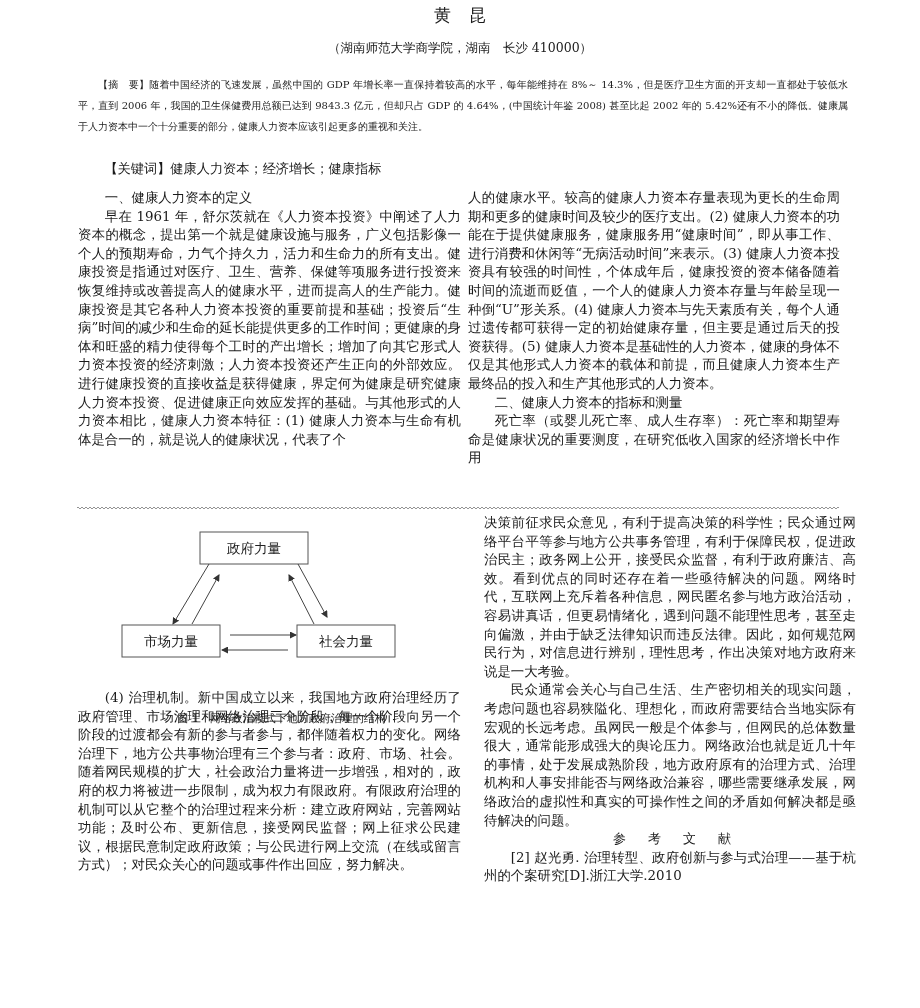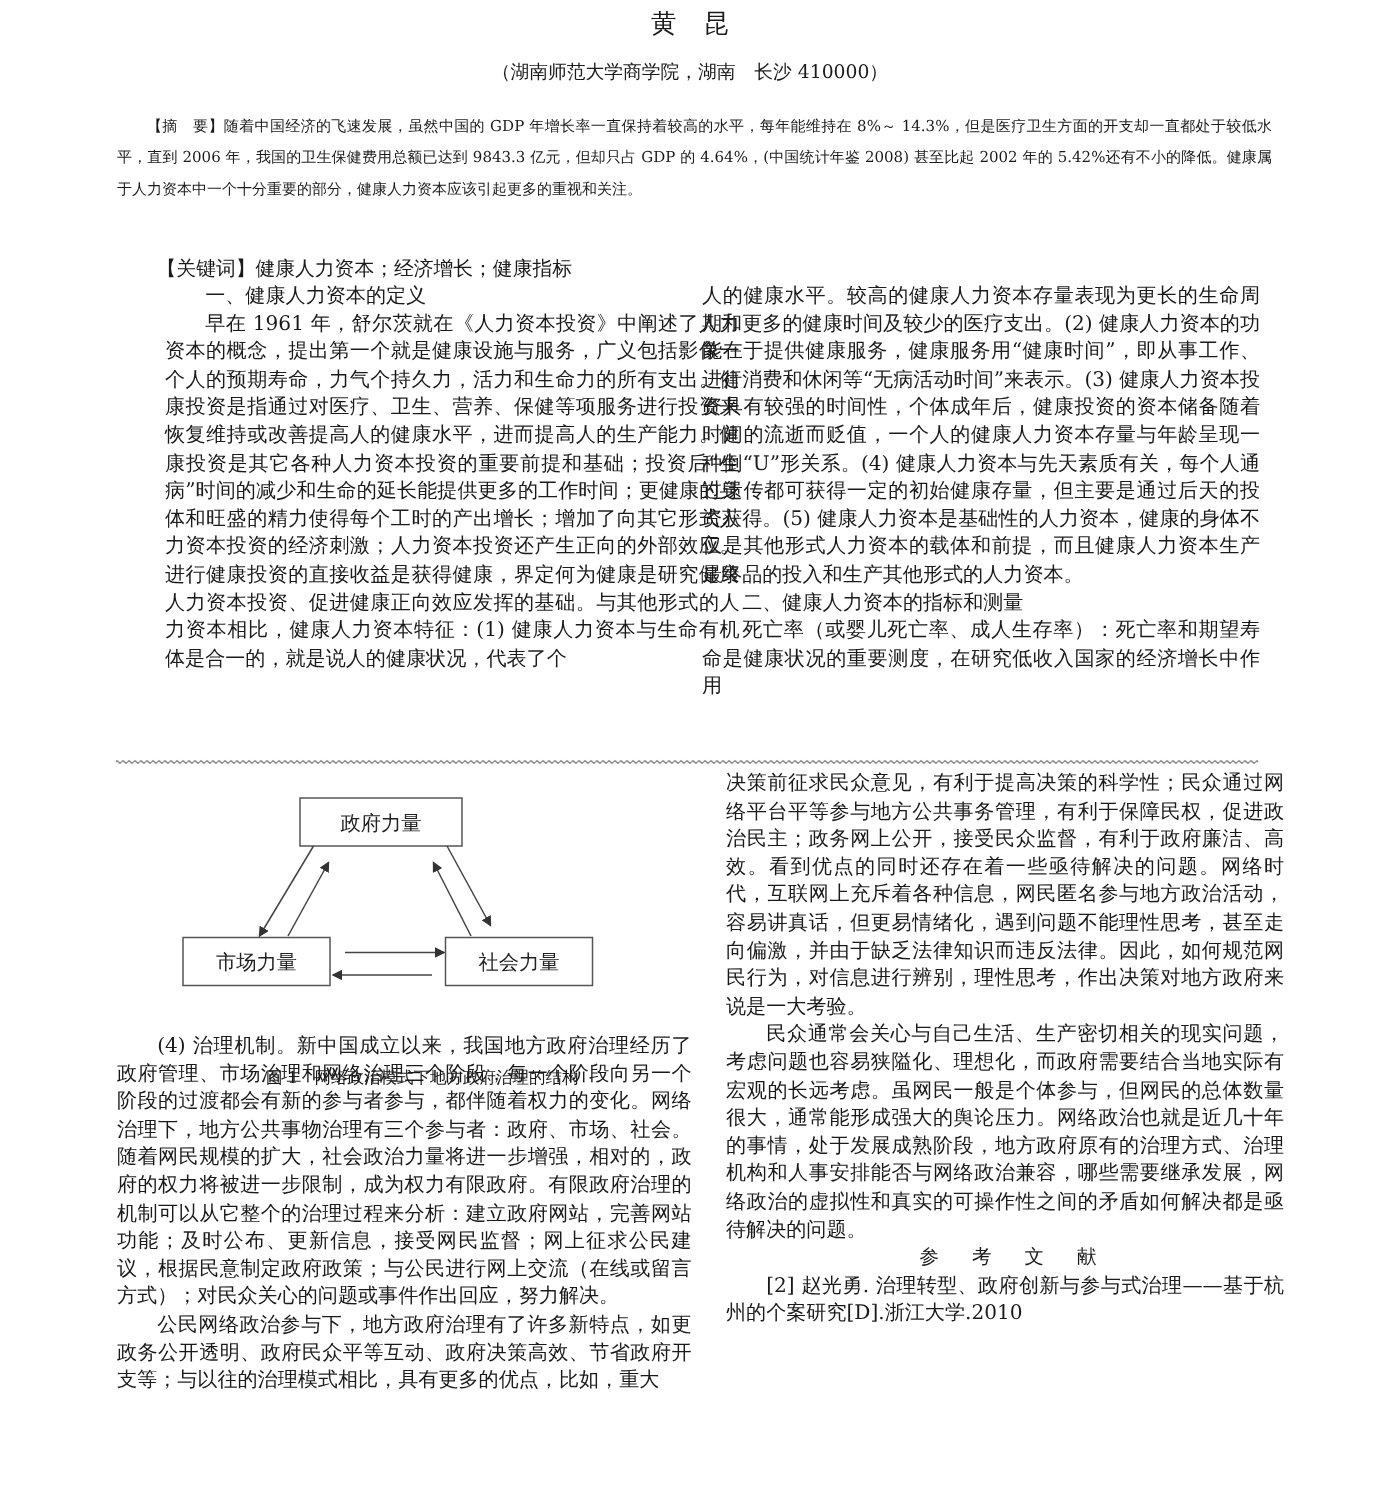--- a/index.html
+++ b/index.html
@@ -16,30 +16,30 @@
   .affil {
     top: 40px; left: 0; width: 920px; text-align: center;
     font-size: 12.5px;
   }
   .abstract {
     top: 74px; left: 78px; width: 770px;
     font-size: 10px; line-height: 21px; text-align: justify;
     text-indent: 2em;
   }
   .keywords {
-    top: 168px; left: 78px; width: 770px;
-    font-size: 13.2px; line-height: 21px; text-indent: 2em; font-family: Liberation Serif, serif;
+    top: 158px; left: 78px; width: 770px;
+    font-size: 13.2px; line-height: 21px; text-indent: 2em;
   }
   .col {
     font-size: 13.4px; line-height: 18.6px; text-align: justify;
   }
   .col p { margin: 0; text-indent: 2em; }
   .col p.noind { text-indent: 0; }
   .col .heading { margin: 0; text-indent: 2em; }
-  .col-left-top  { top: 189px; left: 78px;  width: 383px; margin-left: 32px; }
+  .col-left-top  { top: 189px; left: 78px;  width: 383px; }
   .col-right-top { top: 189px; left: 468px; width: 372px; }
   .divider {
     top: 504px; left: 77px; width: 762px; height: 8px;
   }
   .figure {
     top: 520px; left: 78px; width: 383px; height: 170px;
   }
   .fig-caption {
     top: 670px; left: 90px; width: 383px; text-align: center;
     font-size: 11px; line-height: 18px; margin-top: 40px;
@@ -106,21 +106,20 @@
   <line x1="220" y1="44" x2="249" y2="97" stroke="#444" stroke-width="1" marker-end="url(#arr)"></line>
   <line x1="236" y1="104" x2="211" y2="55" stroke="#444" stroke-width="1" marker-end="url(#arr)"></line>
   <line x1="152" y1="115" x2="218" y2="115" stroke="#444" stroke-width="1" marker-end="url(#arr)"></line>
   <line x1="210" y1="130" x2="144" y2="130" stroke="#444" stroke-width="1" marker-end="url(#arr)"></line>
 </svg>
 
 <div class="abs fig-caption">图 1　网络政治模式下地方政府治理的结构</div>
 
 <div class="abs col col-left-bot">
   <p>(4) 治理机制。新中国成立以来，我国地方政府治理经历了政府管理、市场治理和网络治理三个阶段，每一个阶段向另一个阶段的过渡都会有新的参与者参与，都伴随着权力的变化。网络治理下，地方公共事物治理有三个参与者：政府、市场、社会。随着网民规模的扩大，社会政治力量将进一步增强，相对的，政府的权力将被进一步限制，成为权力有限政府。有限政府治理的机制可以从它整个的治理过程来分析：建立政府网站，完善网站功能；及时公布、更新信息，接受网民监督；网上征求公民建议，根据民意制定政府政策；与公民进行网上交流（在线或留言方式）；对民众关心的问题或事件作出回应，努力解决。</p>
-  <p>公民网络政治参与下，地方政府治理有了许多新特点，如更政务公开透明、政府民众平等互动、政府决策高效、节省政府开支等；与以往的治理模式相比，具有更多的优点，比如，重大</p>
 </div>
 
 <div class="abs col col-right-bot">
   <p class="noind">决策前征求民众意见，有利于提高决策的科学性；民众通过网络平台平等参与地方公共事务管理，有利于保障民权，促进政治民主；政务网上公开，接受民众监督，有利于政府廉洁、高效。看到优点的同时还存在着一些亟待解决的问题。网络时代，互联网上充斥着各种信息，网民匿名参与地方政治活动，容易讲真话，但更易情绪化，遇到问题不能理性思考，甚至走向偏激，并由于缺乏法律知识而违反法律。因此，如何规范网民行为，对信息进行辨别，理性思考，作出决策对地方政府来说是一大考验。</p>
   <p>民众通常会关心与自己生活、生产密切相关的现实问题，考虑问题也容易狭隘化、理想化，而政府需要结合当地实际有宏观的长远考虑。虽网民一般是个体参与，但网民的总体数量很大，通常能形成强大的舆论压力。网络政治也就是近几十年的事情，处于发展成熟阶段，地方政府原有的治理方式、治理机构和人事安排能否与网络政治兼容，哪些需要继承发展，网络政治的虚拟性和真实的可操作性之间的矛盾如何解决都是亟待解决的问题。</p>
   <p class="refs-title">参考文献</p>
   <p class="ref">[2] 赵光勇. 治理转型、政府创新与参与式治理——基于杭州的个案研究[D].浙江大学.2010</p>
 </div>
 
 </body></html>

